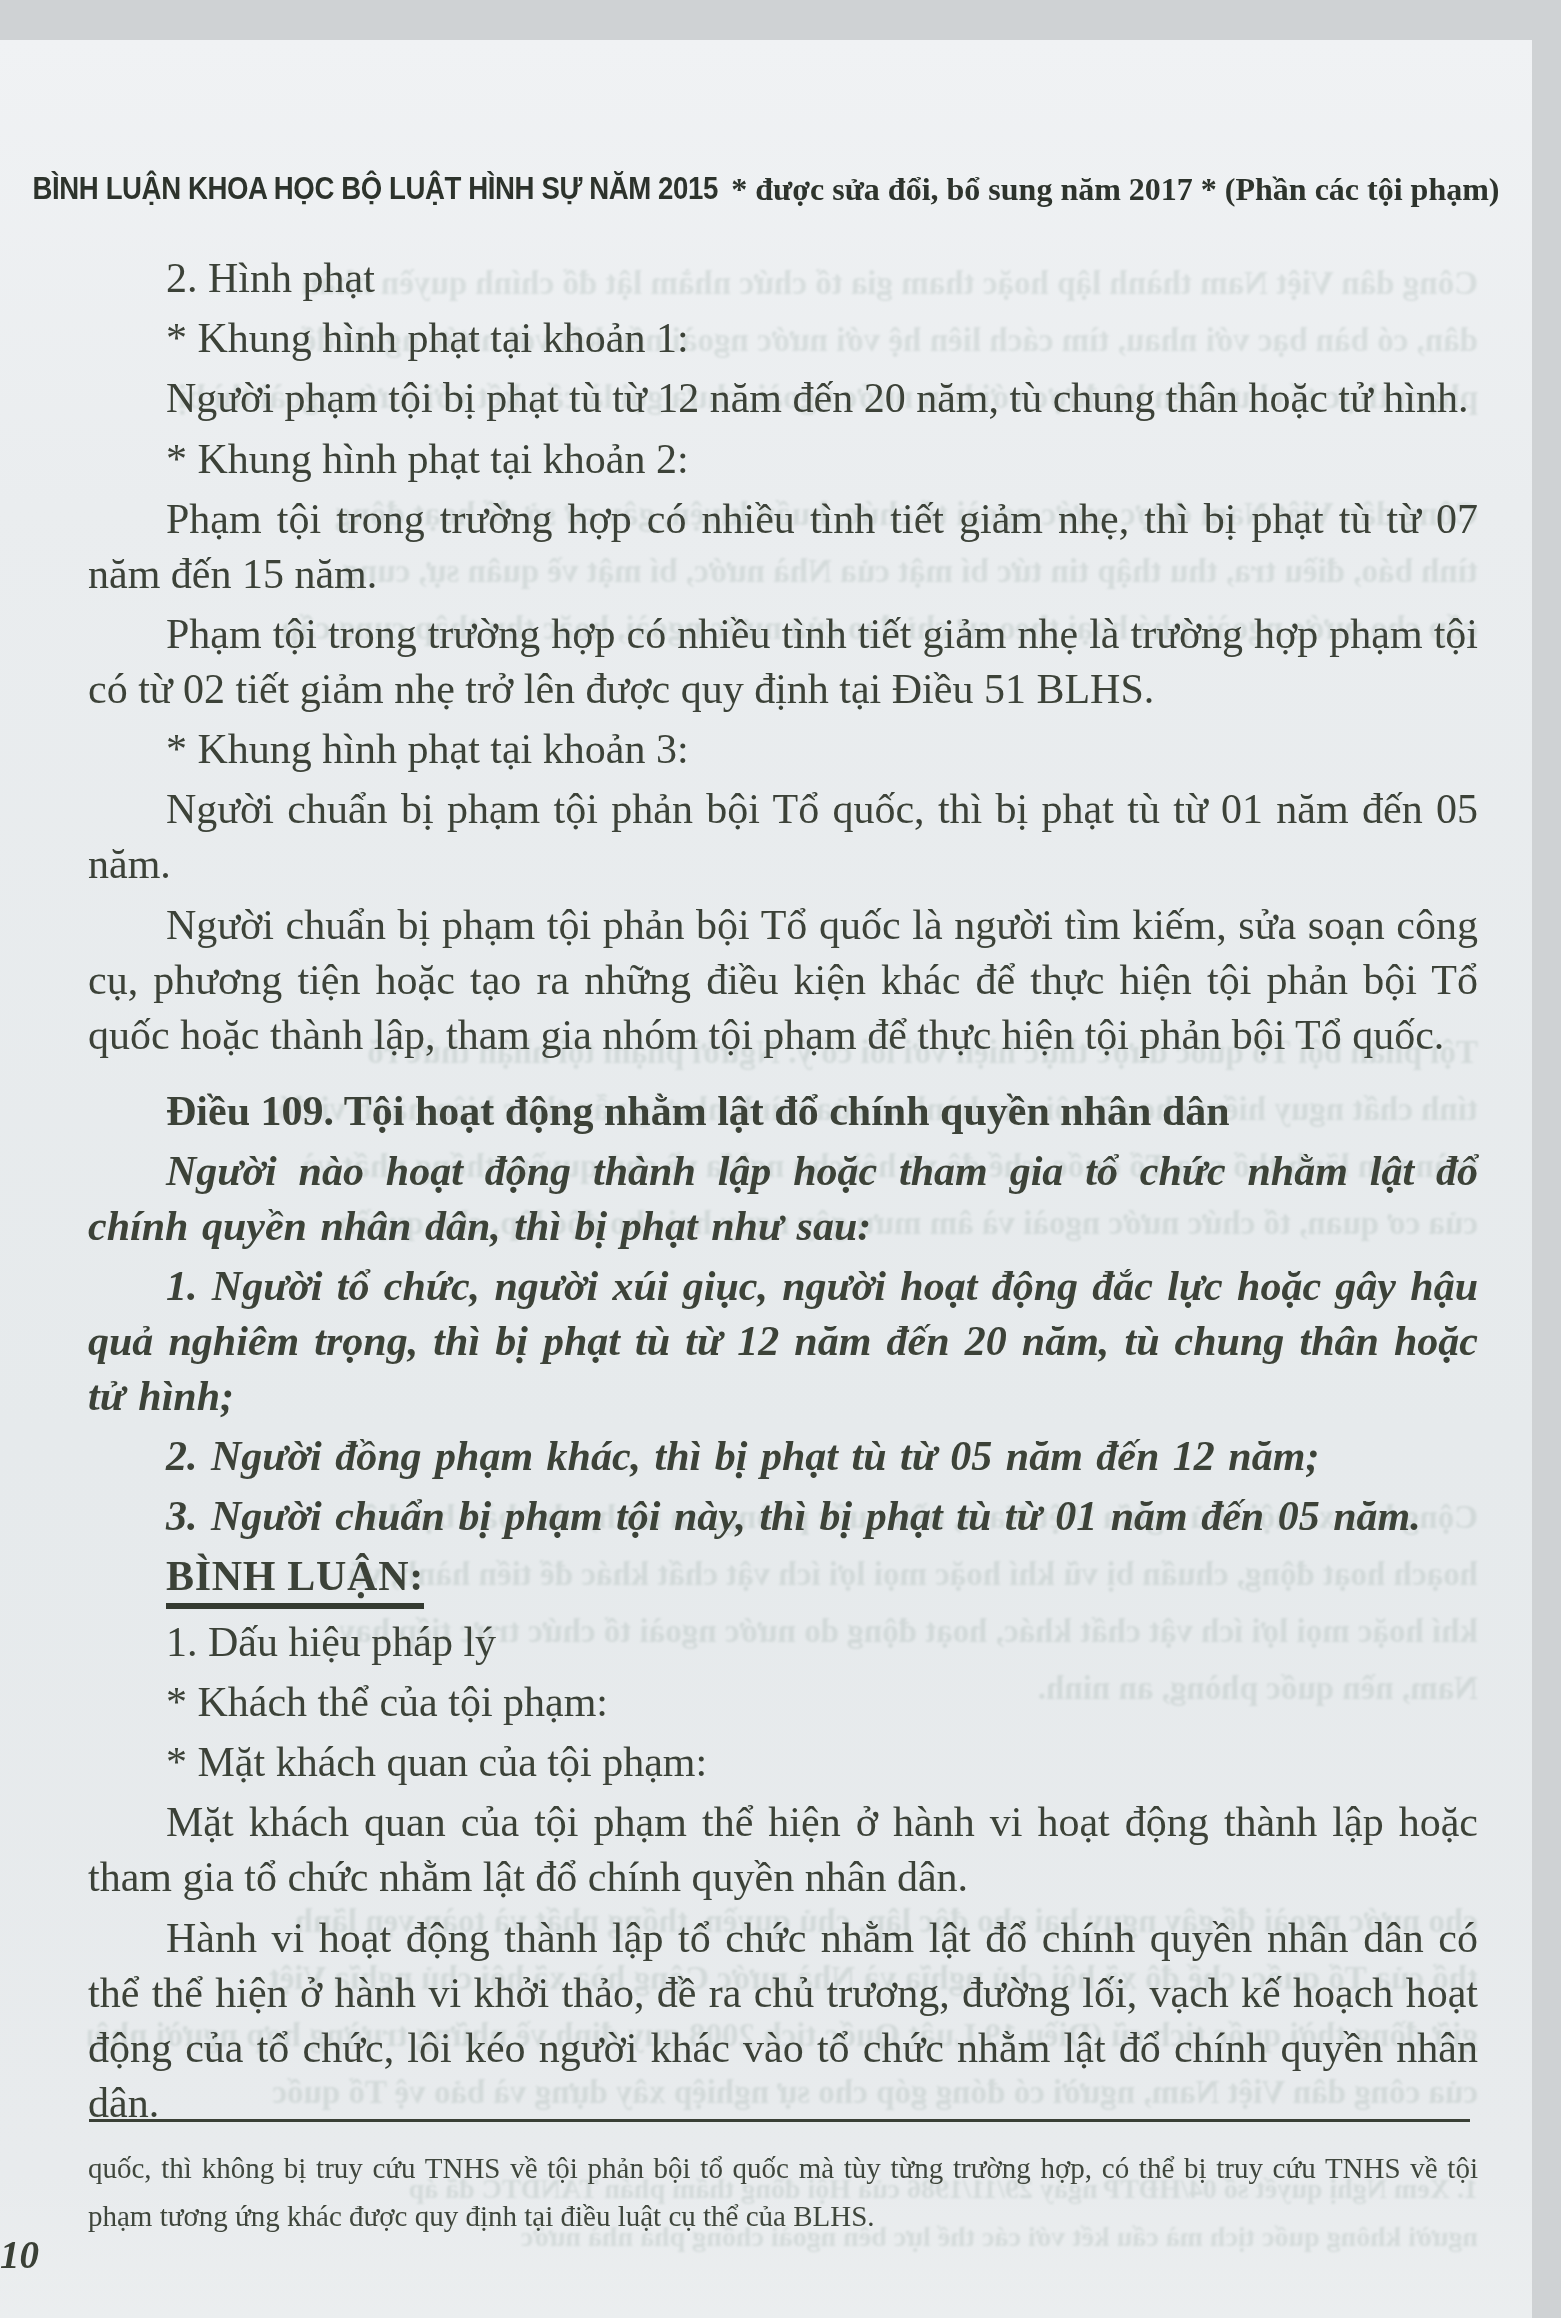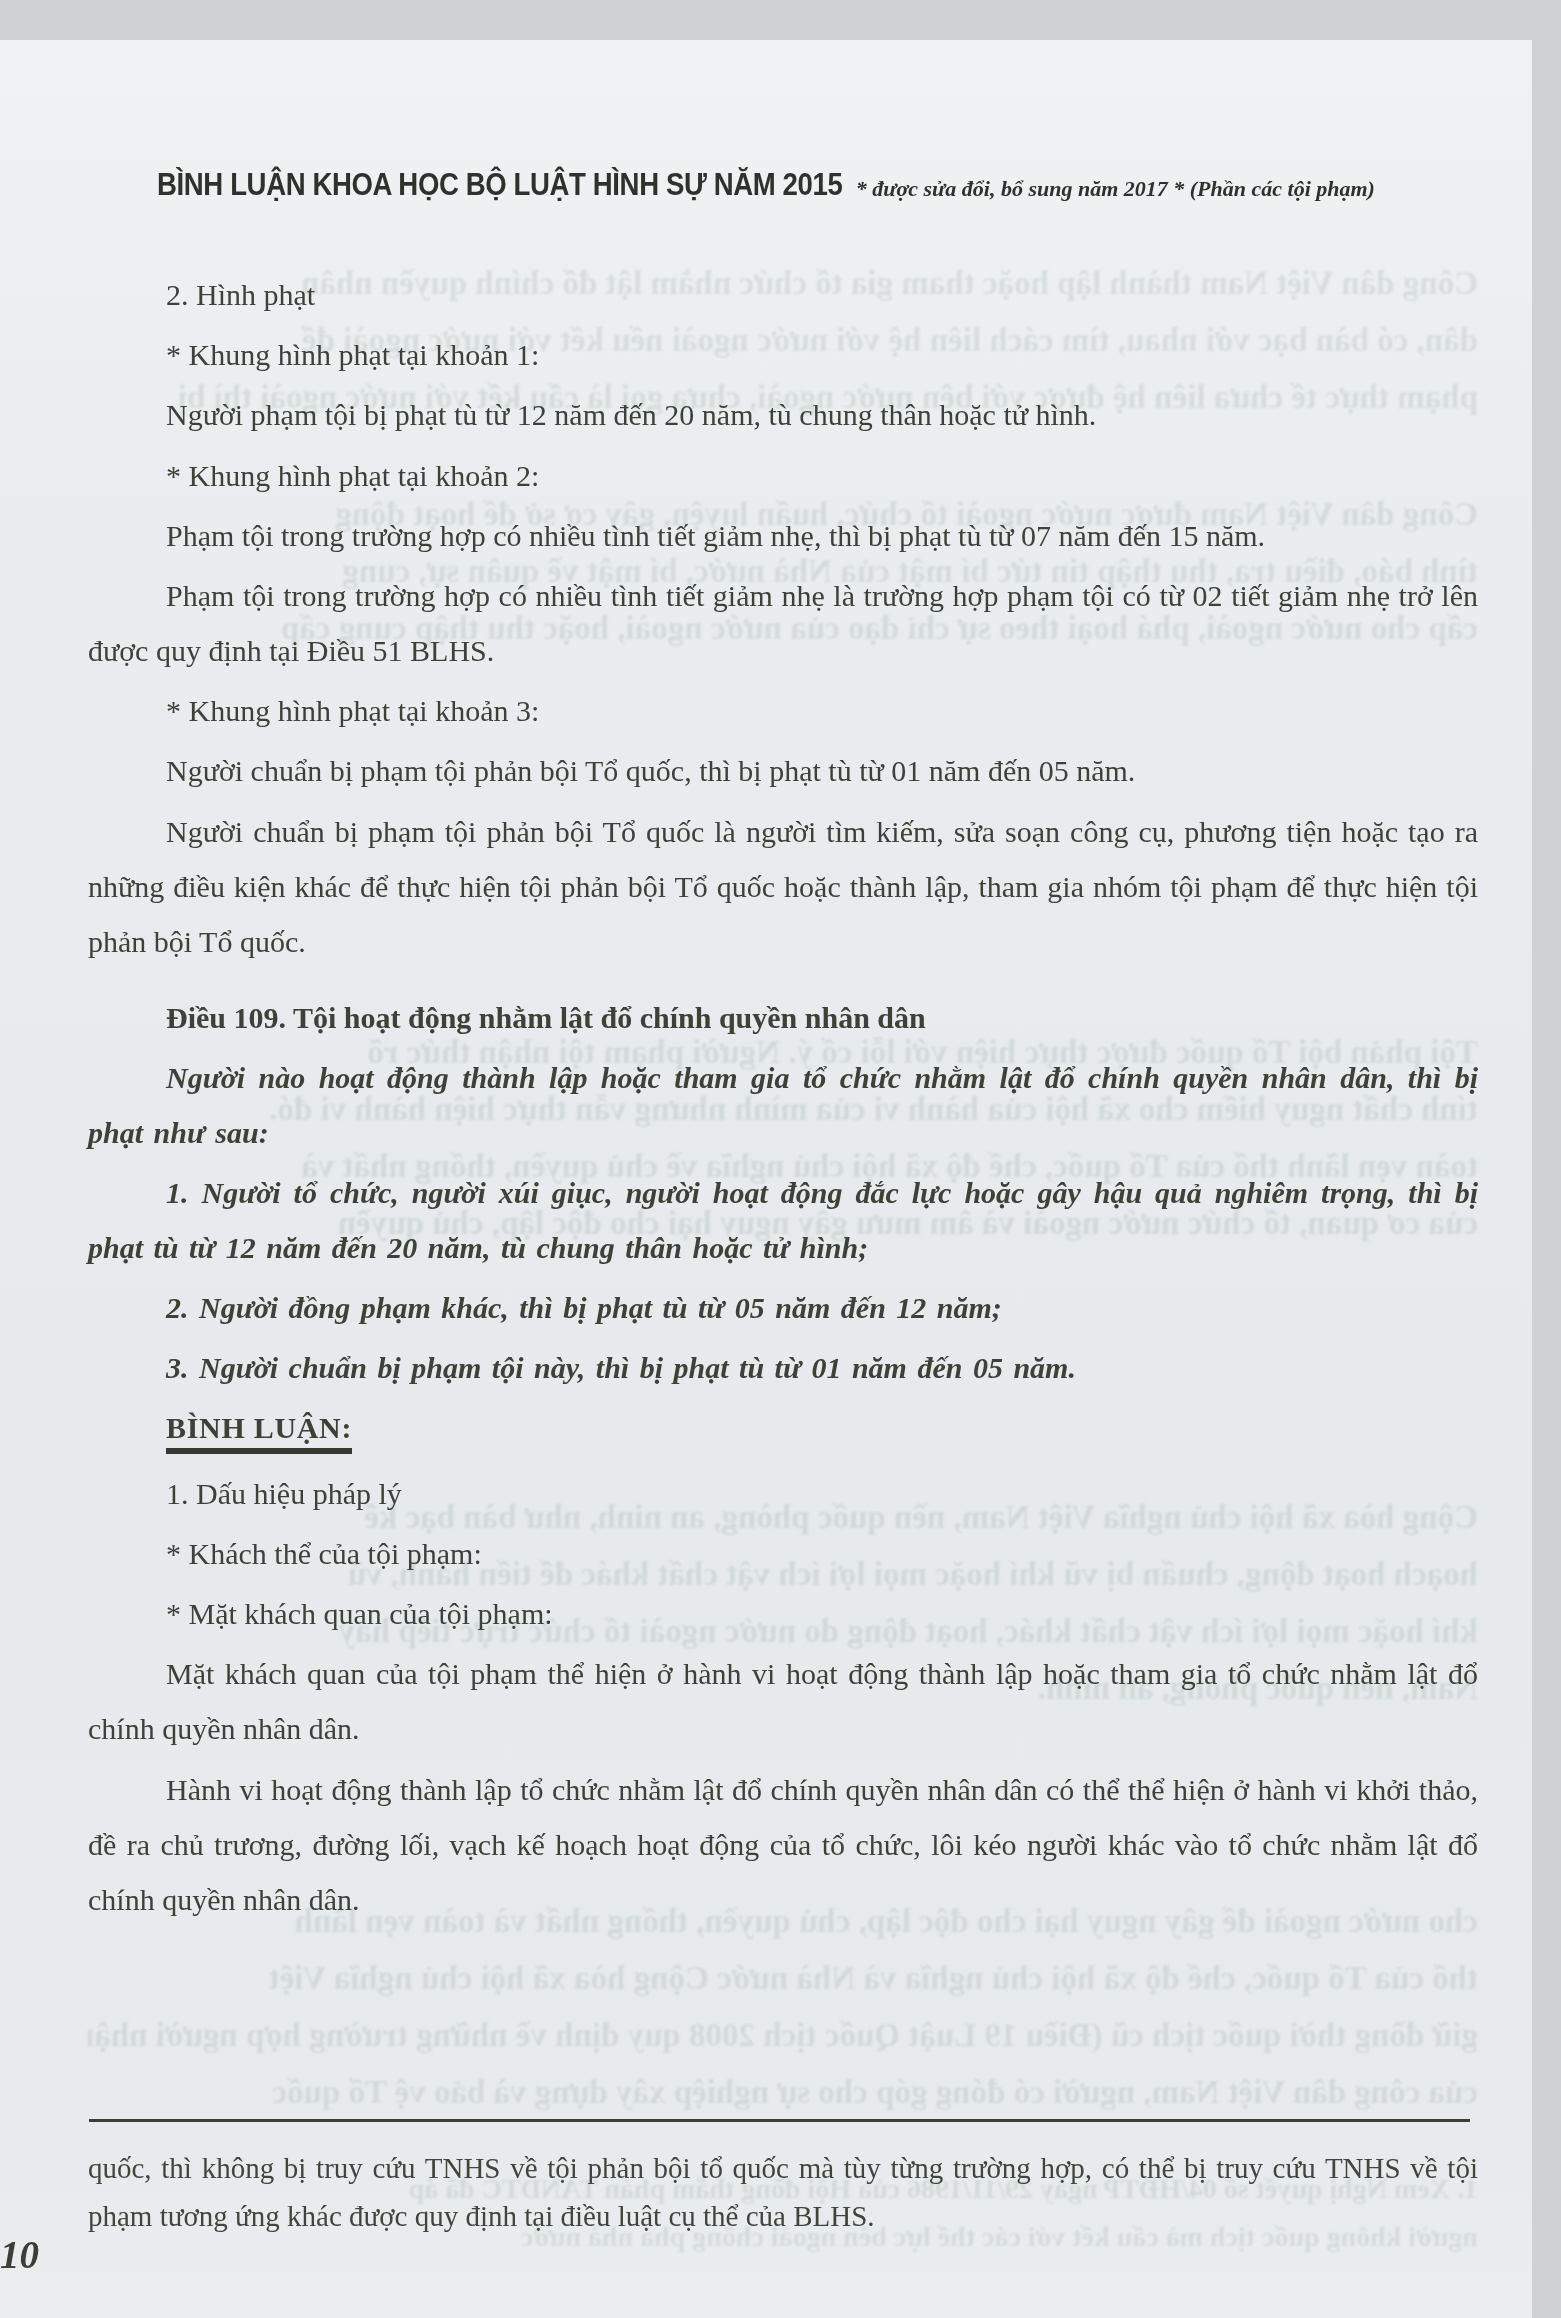--- a/index.html
+++ b/index.html
@@ -15,26 +15,26 @@
     position:absolute;top:131px;left:0;width:100%;
     display:flex;justify-content:center;align-items:baseline;gap:13.4px;
     white-space:nowrap;
   }
   .header-caps{
     font-family:"Liberation Sans","DejaVu Sans",sans-serif;
     font-weight:700;font-size:27.6px;letter-spacing:-0.4px;color:#2d332c;
     transform:scaleY(1.12);transform-origin:center bottom;display:inline-block;
   }
   .header-note{
-    font-weight:700;font-style:italic;font-size:22px;color:#2d332c;
+    font-weight:700;font-size:32px;color:#2d332c;
   }
   
   .content{
-    position:absolute;left:88px;top:227px;width:1390px;
-    font-size:30px;line-height:55px;text-align:justify;
+    position:absolute;left:88px;top:211px;width:1390px;
+    font-size:42px;line-height:55px;text-align:justify;
   }
   .content p{margin:0 0 5.2px;text-indent:78px;}
   .content p.article-title{font-weight:700;margin-top:21px;}
   .content p.statute{font-weight:700;font-style:italic;word-spacing:3px;}
   .content p.binh-luan{font-weight:700;margin-top:4.5px;margin-bottom:10.4px;}
   .content p.binh-luan span{border-bottom:6px solid #343a31;padding-bottom:4px;letter-spacing:0.7px;}
   
   .footnote-rule{
     position:absolute;left:89px;top:2079px;width:1381px;height:0;
     border-top:3.7px solid #3a4036;

